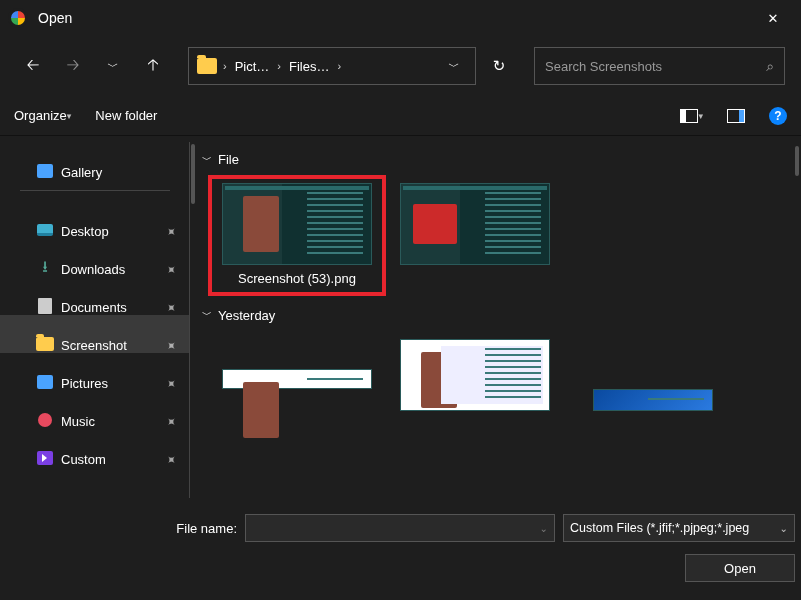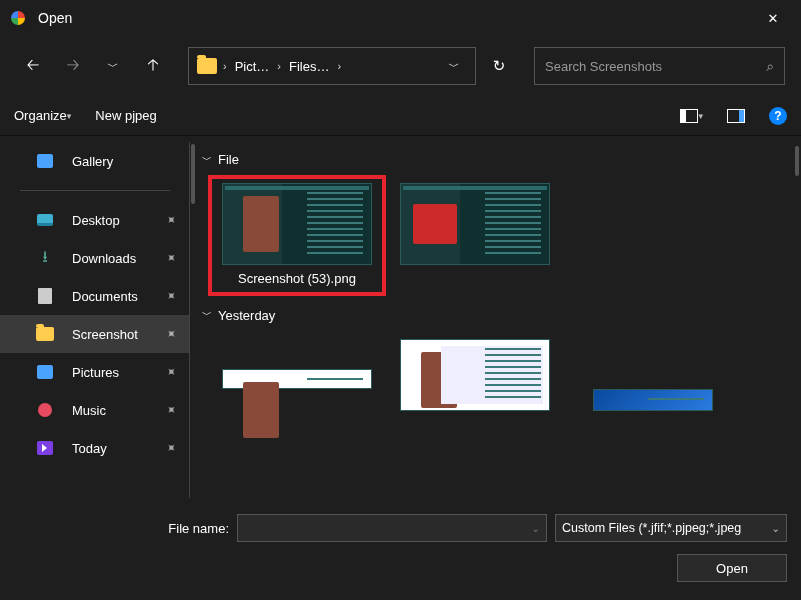--- a/index.html
+++ b/index.html
@@ -37,21 +37,21 @@
 .layout-icon { width:18px; height:14px; border:1px solid #fff; display:inline-block; position:relative; }
 .layout-icon.a::after { content:""; position:absolute; left:0; top:0; bottom:0; width:5px; background:#fff; }
 .layout-icon.b::after { content:""; position:absolute; right:0; top:0; bottom:0; width:5px; background:#4aa3ff; }
 .help { width:18px; height:18px; border-radius:50%; background:#0a84ff; display:flex; align-items:center; justify-content:center; font-size:12px; font-weight:bold; }
 
 
 .body { display:flex; height: 368px; }
 .sidebar { width: 190px; background:#1e1e1e; padding-top:6px; position:relative; }
 .sidebar::after { content:""; position:absolute; right:0; top:6px; bottom:6px; width:1px; background:#444; }
 .side-scroll { position:absolute; right:-5px; top:8px; width:4px; height:60px; background:#555; border-radius:2px; }
-.sb-item { height: 38px; display:flex; align-items:center; padding: 0 12px 0 36px; gap:18px; cursor:pointer; position:relative; }
+.sb-item { height: 38px; display:flex; align-items:flex-end; padding: 0 12px 0 36px; gap:7px; cursor:pointer; position:relative; }
 .sb-item.active { background:#3a3a3a; }
 .sb-item .pin { position:absolute; right:14px; font-size:12px; opacity:.6; transform: rotate(45deg); }
 .sb-sep { height:1px; background:#444; margin: 10px 20px; }
 .sb-item .ic { width:18px; height:18px; display:flex; align-items:center; justify-content:center; flex-shrink:0;}
 .ic-gallery { width:16px; height:14px; background:#4aa3ff; border-radius:2px; }
 .ic-desktop { width:16px; height:12px; background:#40b0d0; border-radius:2px; border-bottom:3px solid #2080a0;}
 .ic-down { color:#5a9; font-size:16px; }
 .ic-doc { width:14px; height:16px; background:#ccc; border-radius:1px; }
 .ic-folder { width:18px; height:14px; background:#ffcc4d; border-radius:2px; position:relative; }
 .ic-folder::before { content:""; position:absolute; top:-3px; left:0; width:8px; height:3px; background:#ffcc4d; border-radius:2px 2px 0 0; }
@@ -72,21 +72,21 @@
 .thumb.v2::before {left:12px;top:20px;width:44px;height:40px;background:#cc2a2a;}
 .thumb.yt { background:#fff; }
 .thumb.w11 { background:linear-gradient(135deg,#0a4aa0,#2a7ae0); }
 .thumb.w11::before{display:none;}
 .thumb .bar{position:absolute;top:2px;left:2px;right:2px;height:4px;background:#2a6a6a;}
 .thumb::after {content:"";position:absolute;right:8px;top:8px;bottom:8px;width:56px;background:repeating-linear-gradient(#3a7a7a 0 2px, transparent 2px 6px);}
 .fname { text-align:center; margin-top:6px; line-height:1.3; }
 .row2 .thumb { height:48px; }
 
 
-.bottom { height: 96px; background:#1e1e1e; padding: 10px 14px 0 0; }
+.bottom { height: 96px; background:#1e1e1e; padding: 10px 6px 0 0; }
 .fn-row { display:flex; align-items:center; gap:8px; justify-content:flex-end; }
 .fn-label { text-align:right; }
 .fn-input { width:310px; height:28px; background:#2a2a2a; border:1px solid #555; display:flex; align-items:center; justify-content:flex-end; padding:0 6px; color:#999; font-size:10px;}
 .ft-select { width:232px; height:28px; background:#2a2a2a; border:1px solid #555; display:flex; align-items:center; padding:0 6px; justify-content:space-between; font-size:12.5px; overflow:hidden;}
 .btn-row { display:flex; gap:10px; justify-content:flex-end; margin-top:12px; }
 .btn { width:110px; height:28px; border:1px solid #555; background:#2a2a2a; display:flex; align-items:center; justify-content:center; cursor:pointer; }
 </style>
 </head>
 <body>
 
@@ -126,21 +126,21 @@
     <span class="mag">⌕</span>
   </div>
 </div>
 
 <div class="toolbar">
   <div class="tool">
     <span>Organize</span>
       <span class="dd">▾</span>
   </div>
   <div class="tool">
-    <span>New pjpeg</span>
+    <span>New folder</span>
   </div>
   <div class="spacer"></div>
   <div class="tool">
     <span class="layout-icon a"></span>
       <span class="dd">▾</span>
   </div>
   <div class="tool">
     <span class="layout-icon b"></span>
   </div>
   <div class="help">?</div>
@@ -192,21 +192,21 @@
       <span class="ic">
           <span class="ic-music"></span>
         </span>
       <span>Music</span>
       <span class="pin">✦</span>
     </div>
     <div class="sb-item">
       <span class="ic">
           <span class="ic-video"></span>
         </span>
-      <span>Today</span>
+      <span>Custom</span>
       <span class="pin">✦</span>
     </div>
     <div class="side-scroll"></div>
   </div>
 
   <div class="content">
     <div class="content-scroll"></div>
     <div class="grp-hdr">
       <span class="cv">﹀</span>
       <span>File</span>

